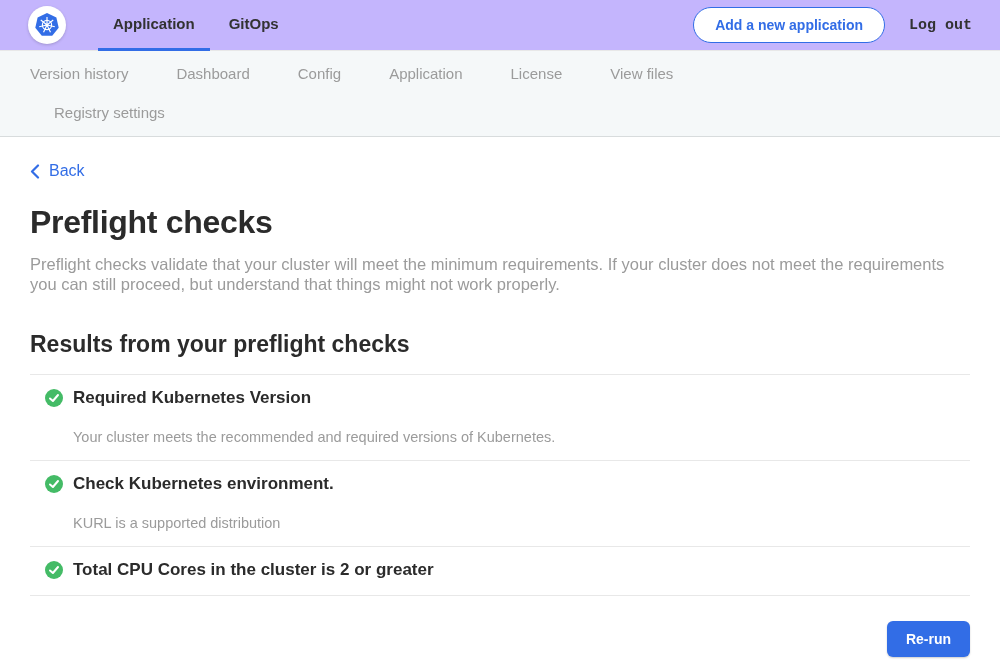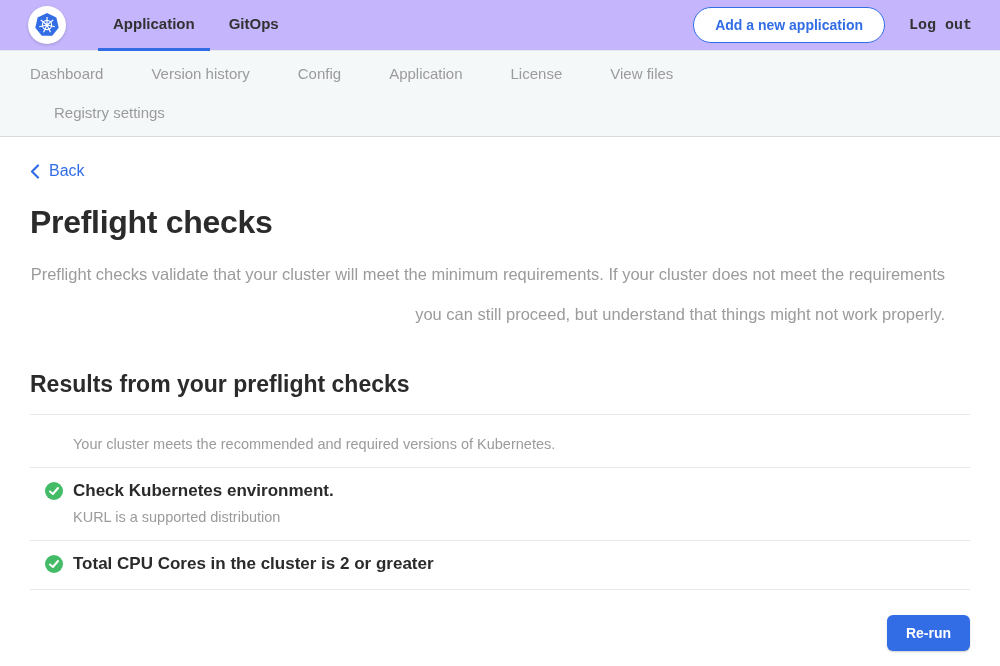--- a/index.html
+++ b/index.html
@@ -93,42 +93,41 @@
     font-size: 32px;
     font-weight: 700;
     letter-spacing: -0.3px;
     color: #2b2b2b;
   }
 
   .page-desc {
     margin-top: 13px;
     max-width: 915px;
     font-size: 16.5px;
-    line-height: 40px;
+    line-height: 20px;
     color: #9b9b9b;
-    text-align: right;
   }
 
   .results-heading {
     margin-top: 37px;
     font-size: 23px;
     font-weight: 700;
     color: #2b2b2b;
   }
 
   .check-list { margin-top: 16px; border-bottom: 1px solid #e8e8e8; }
   .check-item {
     border-top: 1px solid #e8e8e8;
     padding: 13px 0 15px 15px;
   }
   .check-title-row { display: flex; align-items: center; gap: 10px; }
   .check-icon { flex: 0 0 auto; display: flex; }
   .check-title { font-size: 17px; font-weight: 700; color: #2b2b2b; }
   .check-detail {
-    margin: 8px 0 0 28px;
+    margin: 21px 0 0 28px;
     font-size: 14.5px;
     color: #9b9b9b;
   }
 
   .footer-row {
     display: flex;
     justify-content: flex-end;
     padding-top: 25px;
   }
   .rerun-btn {
@@ -176,22 +175,22 @@
 
   <div class="topbar-spacer"></div>
 
   <button class="add-app-btn">Add a new application</button>
 
   <span class="logout-link">Log out</span>
 </header>
 
 <nav class="subnav">
   <div class="subnav-row">
+    <span class="subnav-item">Version history</span>
     <span class="subnav-item">Dashboard</span>
-    <span class="subnav-item">Version history</span>
     <span class="subnav-item">Config</span>
     <span class="subnav-item">Application</span>
     <span class="subnav-item">License</span>
     <span class="subnav-item">View files</span>
   </div>
   <div class="subnav-row subnav-row2">
     <span class="subnav-item">Registry settings</span>
   </div>
 </nav>
 
@@ -206,20 +205,29 @@
 
   <h1 class="page-title">Preflight checks</h1>
 
   <p class="page-desc">Preflight checks validate that your cluster will meet the minimum requirements. If your cluster does not meet the requirements you can still proceed, but understand that things might not work properly.</p>
 
   <h2 class="results-heading">Results from your preflight checks</h2>
 
   <section class="check-list">
 
     <div class="check-item">
+      <div class="check-title-row">
+        <span class="check-icon">
+          <svg width="18" height="18" viewBox="0 0 18 18">
+            <circle cx="9" cy="9" r="9" fill="#44bb66"></circle>
+            <path d="M5 9.5 L7.9 12 L13 6" stroke="#fff" stroke-width="2" fill="none" stroke-linecap="round" stroke-linejoin="round"></path>
+          </svg>
+        </span>
+        <span class="check-title">Required Kubernetes Version</span>
+      </div>
       <div class="check-detail">Your cluster meets the recommended and required versions of Kubernetes.</div>
     </div>
 
     <div class="check-item">
       <div class="check-title-row">
         <span class="check-icon">
           <svg width="18" height="18" viewBox="0 0 18 18">
             <circle cx="9" cy="9" r="9" fill="#44bb66"></circle>
             <path d="M5 9.5 L7.9 12 L13 6" stroke="#fff" stroke-width="2" fill="none" stroke-linecap="round" stroke-linejoin="round"></path>
           </svg>

